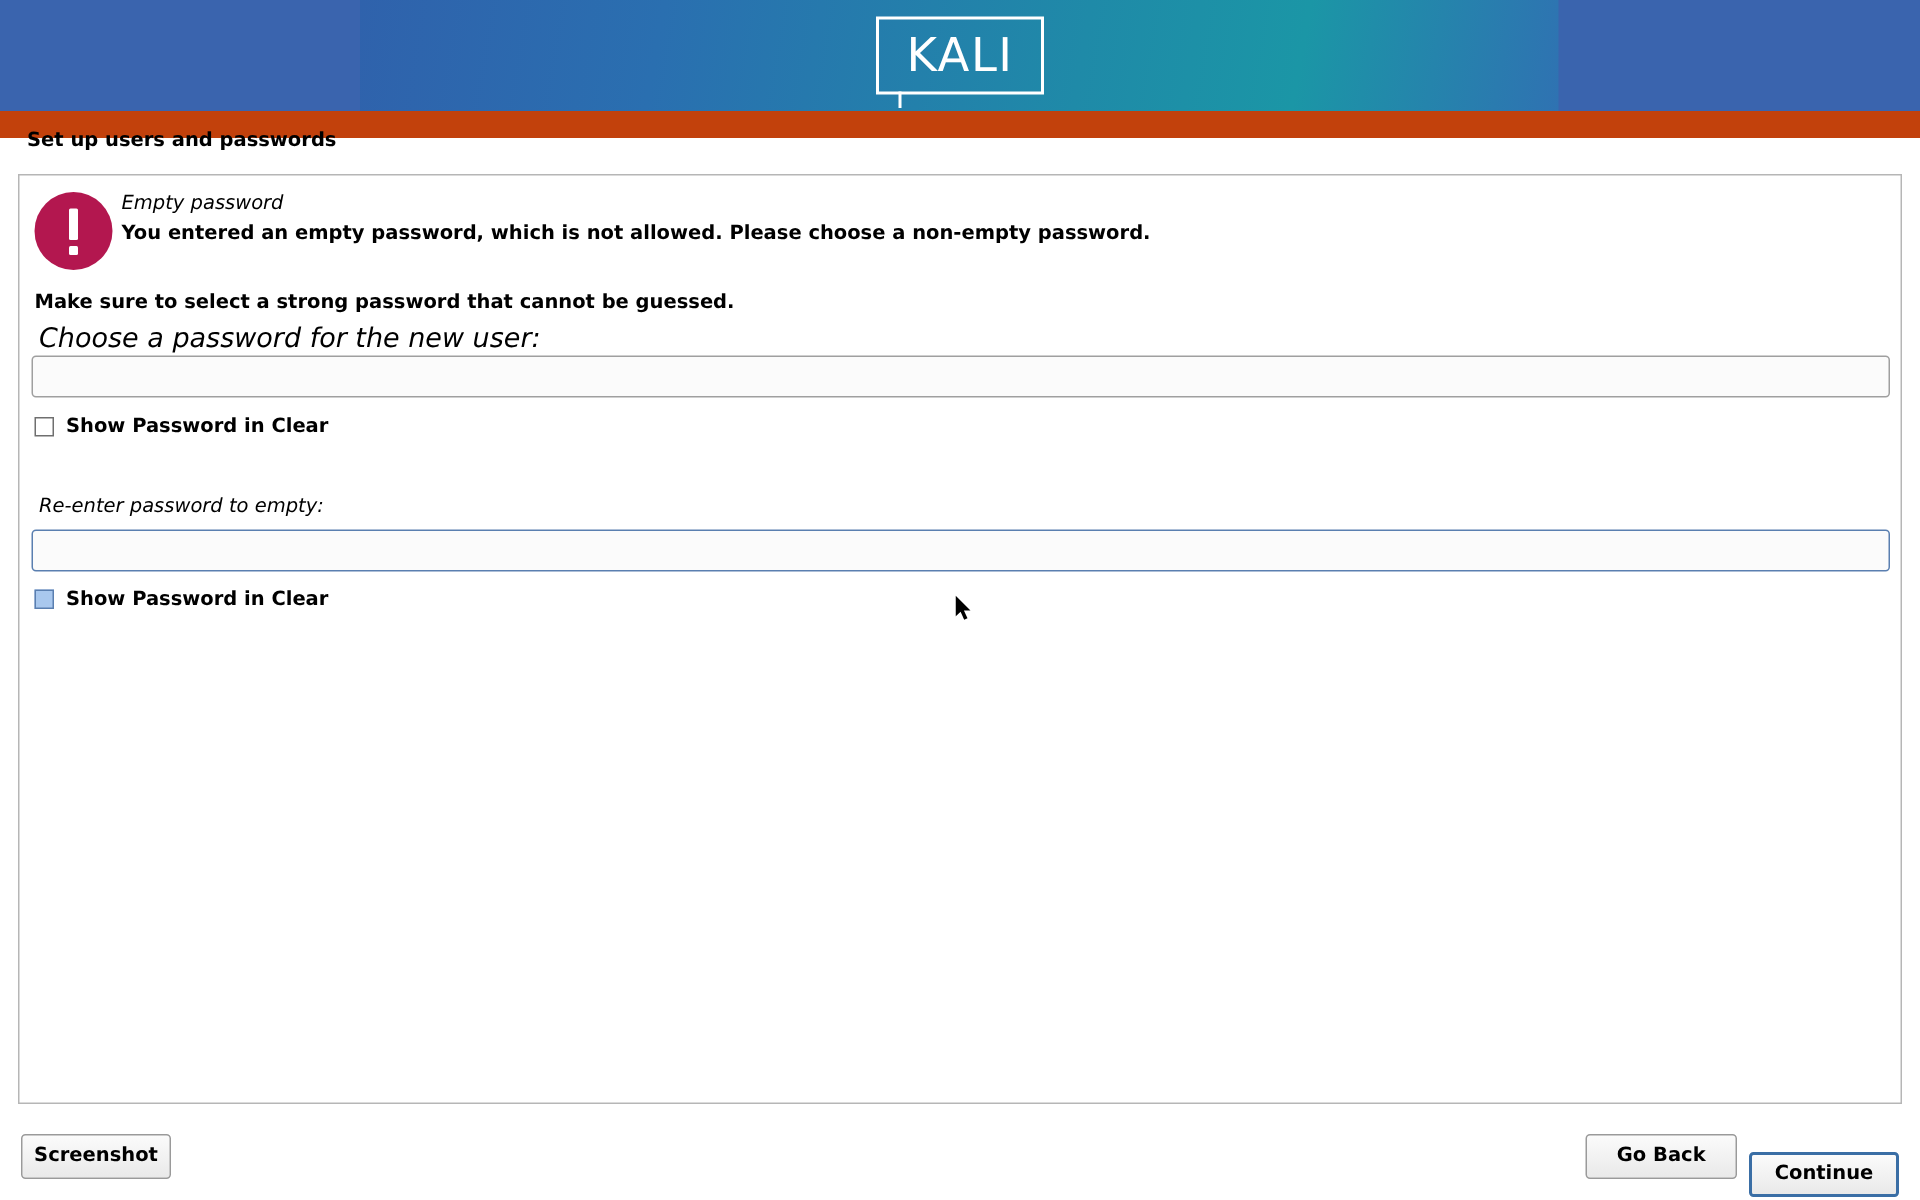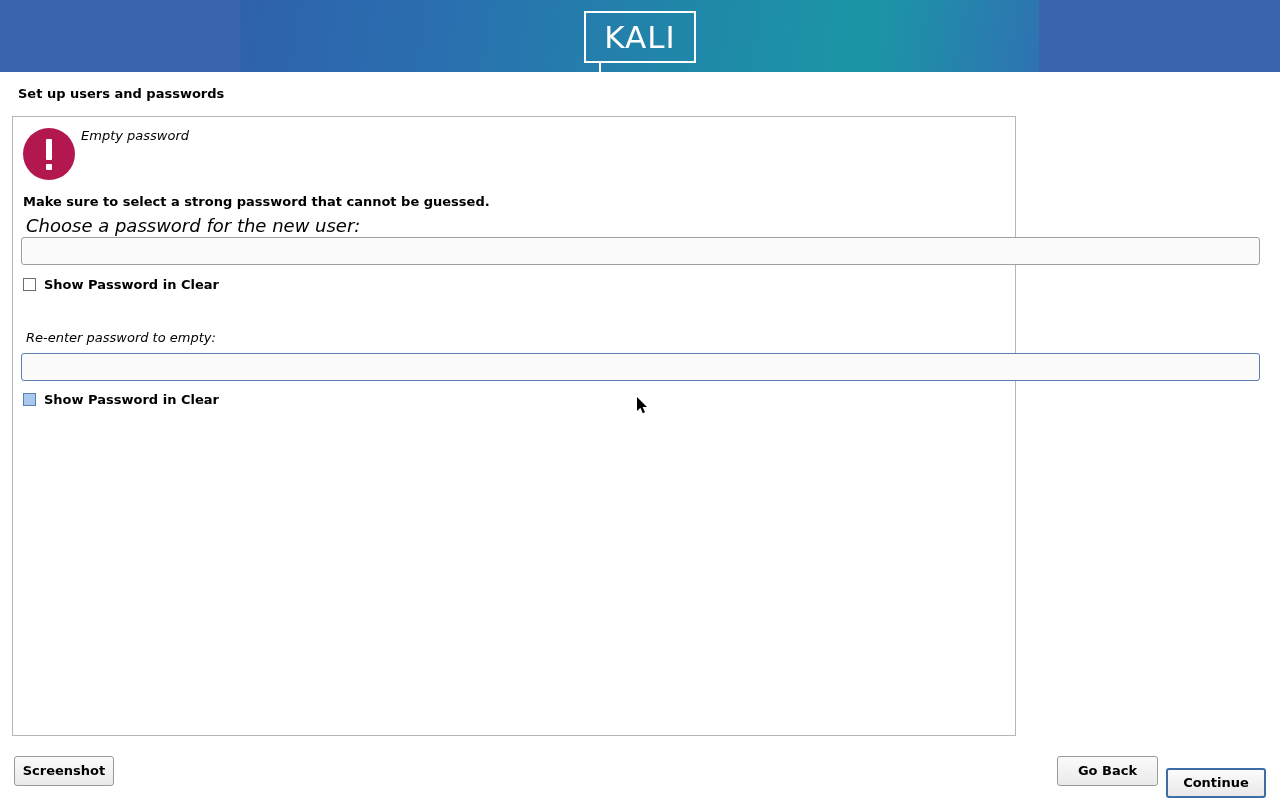--- a/index.html
+++ b/index.html
@@ -11,22 +11,22 @@
     background: #ffffff;
     font-family: "DejaVu Sans", "Liberation Sans", sans-serif;
     font-size: 13px;
     color: #000000;
   }
 
   
   .banner {
     position: relative;
     width: 1280px;
-    height: 72px;
-    background: #4d7c0f;
+    height: 92px;
+    background: #c2410c;
     overflow: hidden;
   }
   .banner-center {
     position: absolute;
     left: 240px;
     top: 0;
     width: 800px;
     height: 74px;
     background: linear-gradient(100deg, #2f62ac 0%, #2a6fb0 25%, #1f8aa8 60%, #1b96a6 78%, #2f72b2 100%);
   }
@@ -72,21 +72,21 @@
     font-weight: bold;
     font-size: 13px;
     color: #000000;
   }
 
   
   .panel {
     position: absolute;
     left: 12px;
     top: 116px;
-    width: 1004px;
+    width: 1256px;
     height: 620px;
     border: 1px solid #b6b6b6;
     background: #ffffff;
     box-sizing: border-box;
   }
 
   
   .error-icon {
     position: absolute;
     left: 10px;
@@ -262,20 +262,21 @@
   <div class="kali-logo">KALI</div>
   <div class="kali-tick"></div>
 </div>
 
 <div class="page-title">Set up users and passwords</div>
 
 <div class="panel">
 
   <div class="error-icon"></div>
   <div class="error-title">Empty password</div>
+  <div class="error-text">You entered an empty password, which is not allowed. Please choose a non-empty password.</div>
 
   <div class="strong-line">Make sure to select a strong password that cannot be guessed.</div>
   <div class="field-label-1">Choose a password for the new user:</div>
   <input class="pw-input-1" type="password" value="" placeholder="" style="">
 
   <div class="check-row-1">
     <span class="checkbox"></span>
     <span class="check-label">Show Password in Clear</span>
   </div>
 

